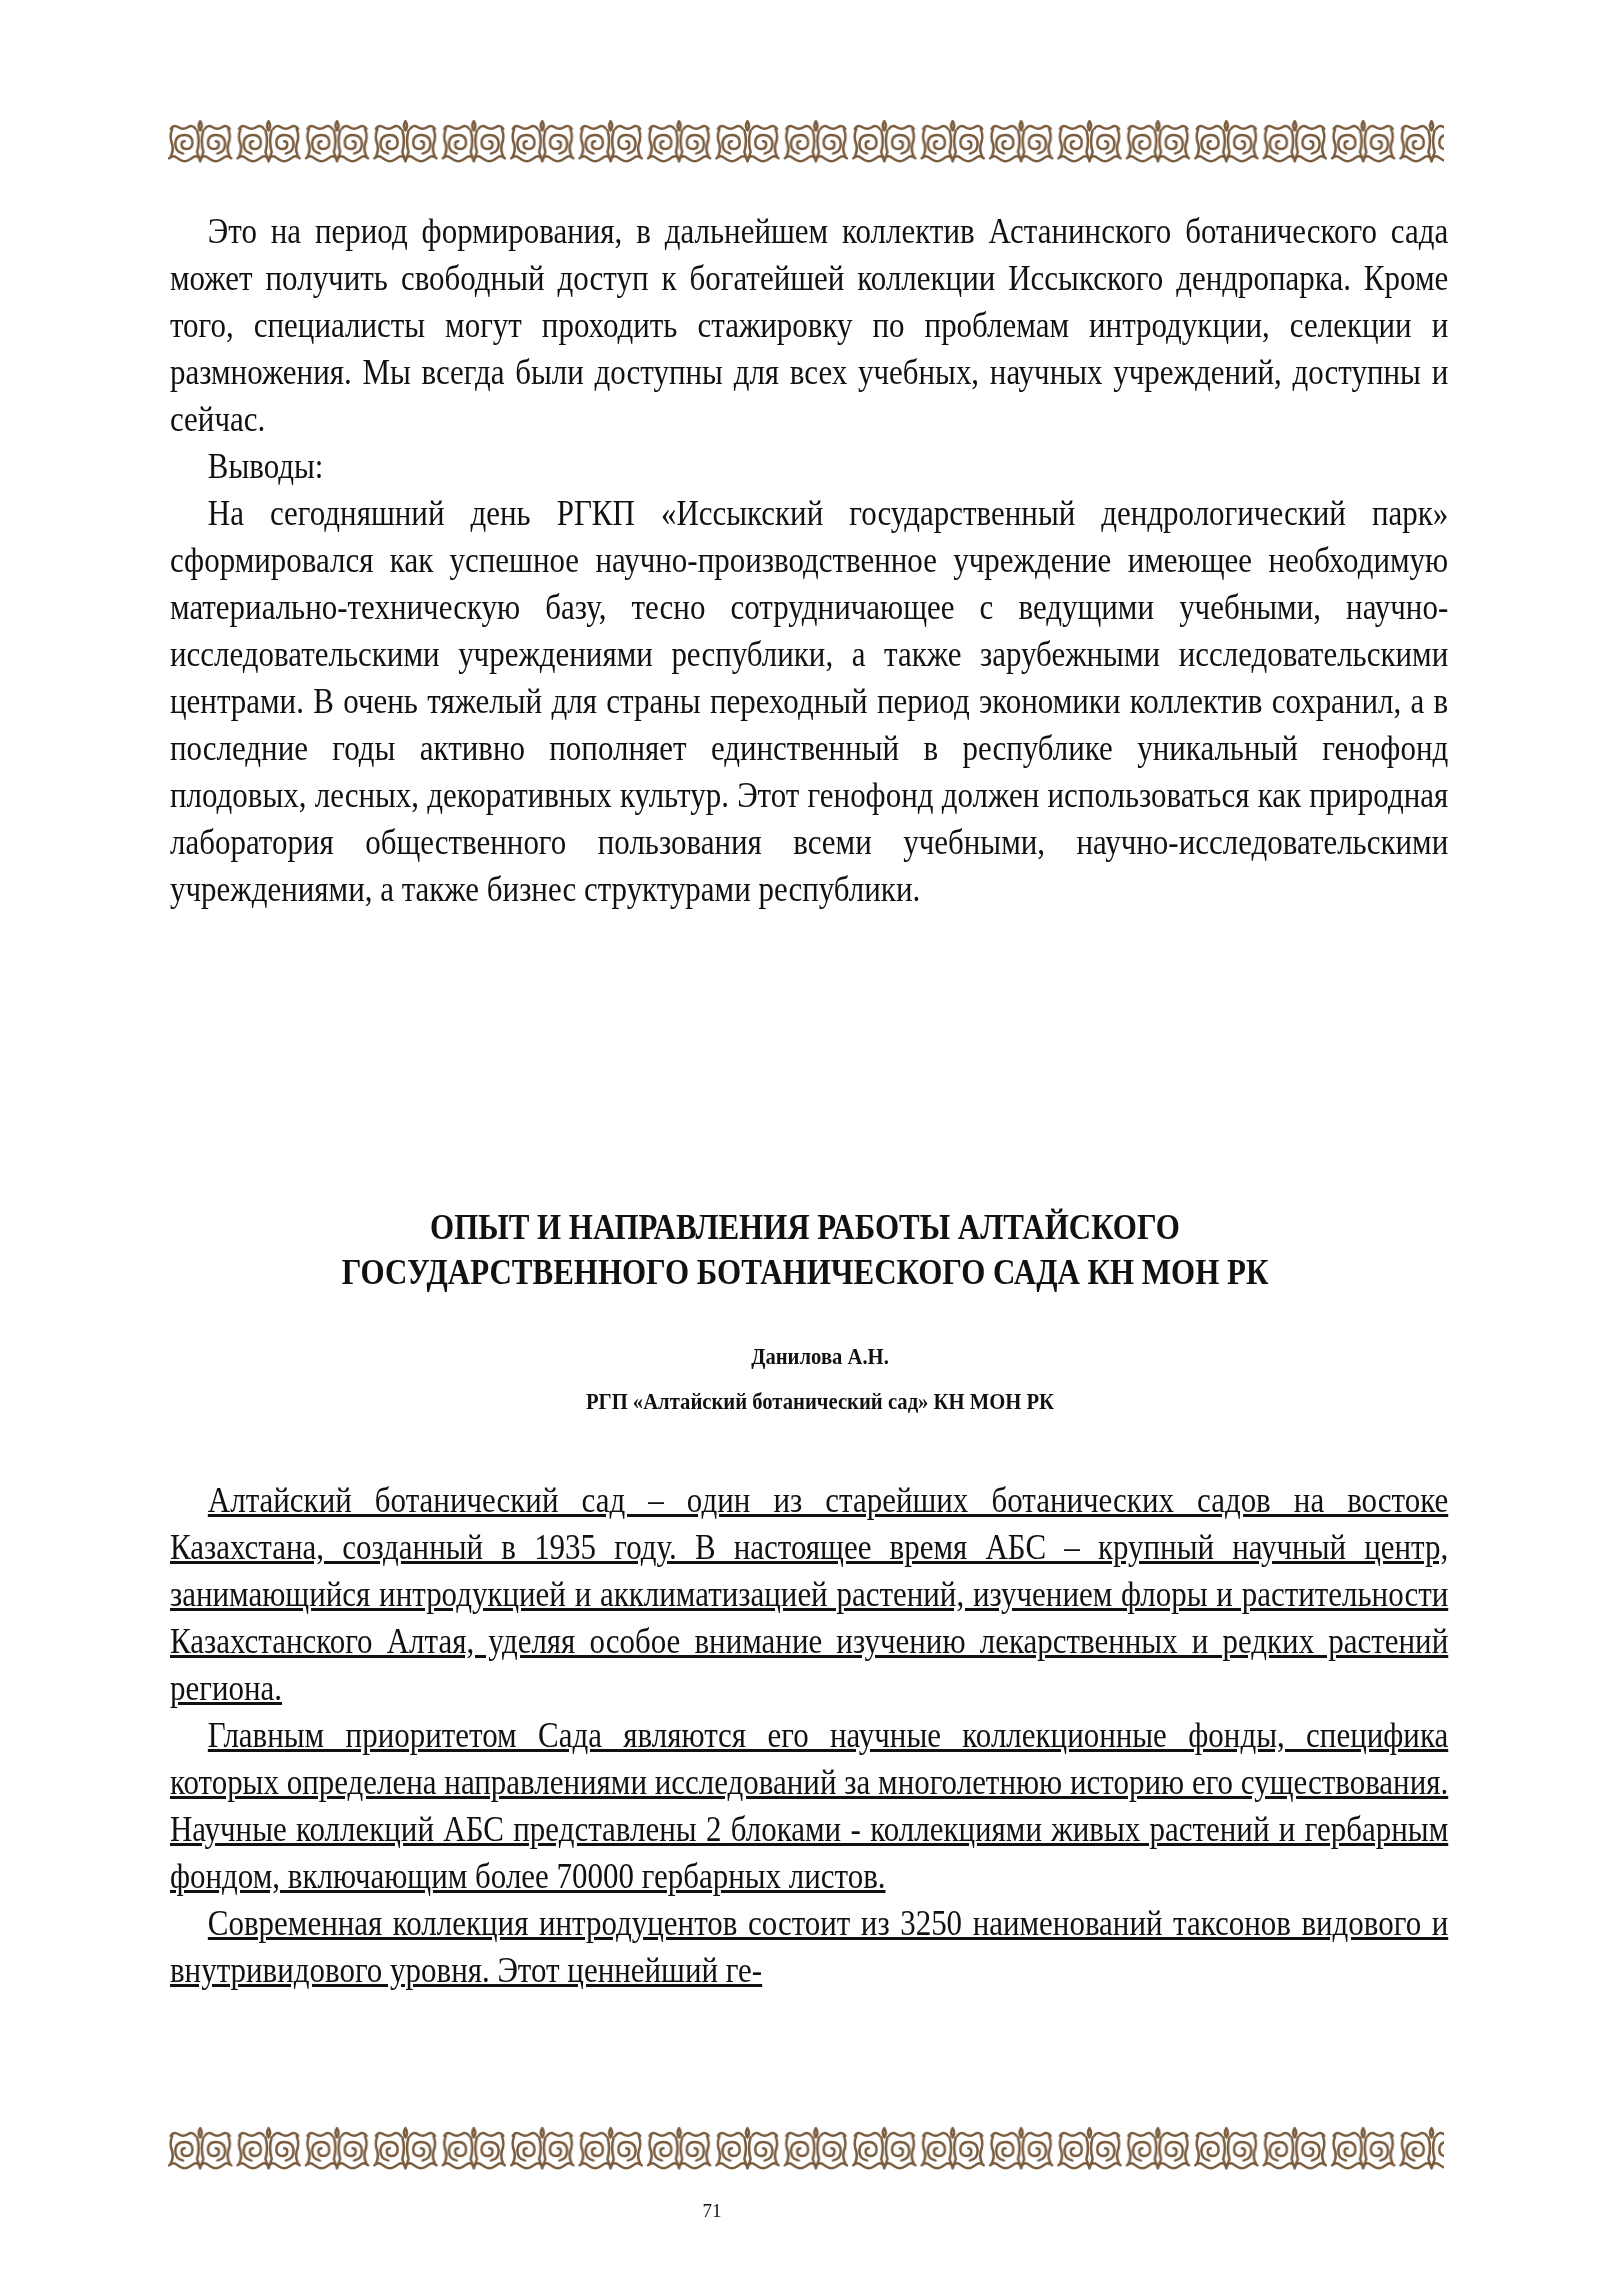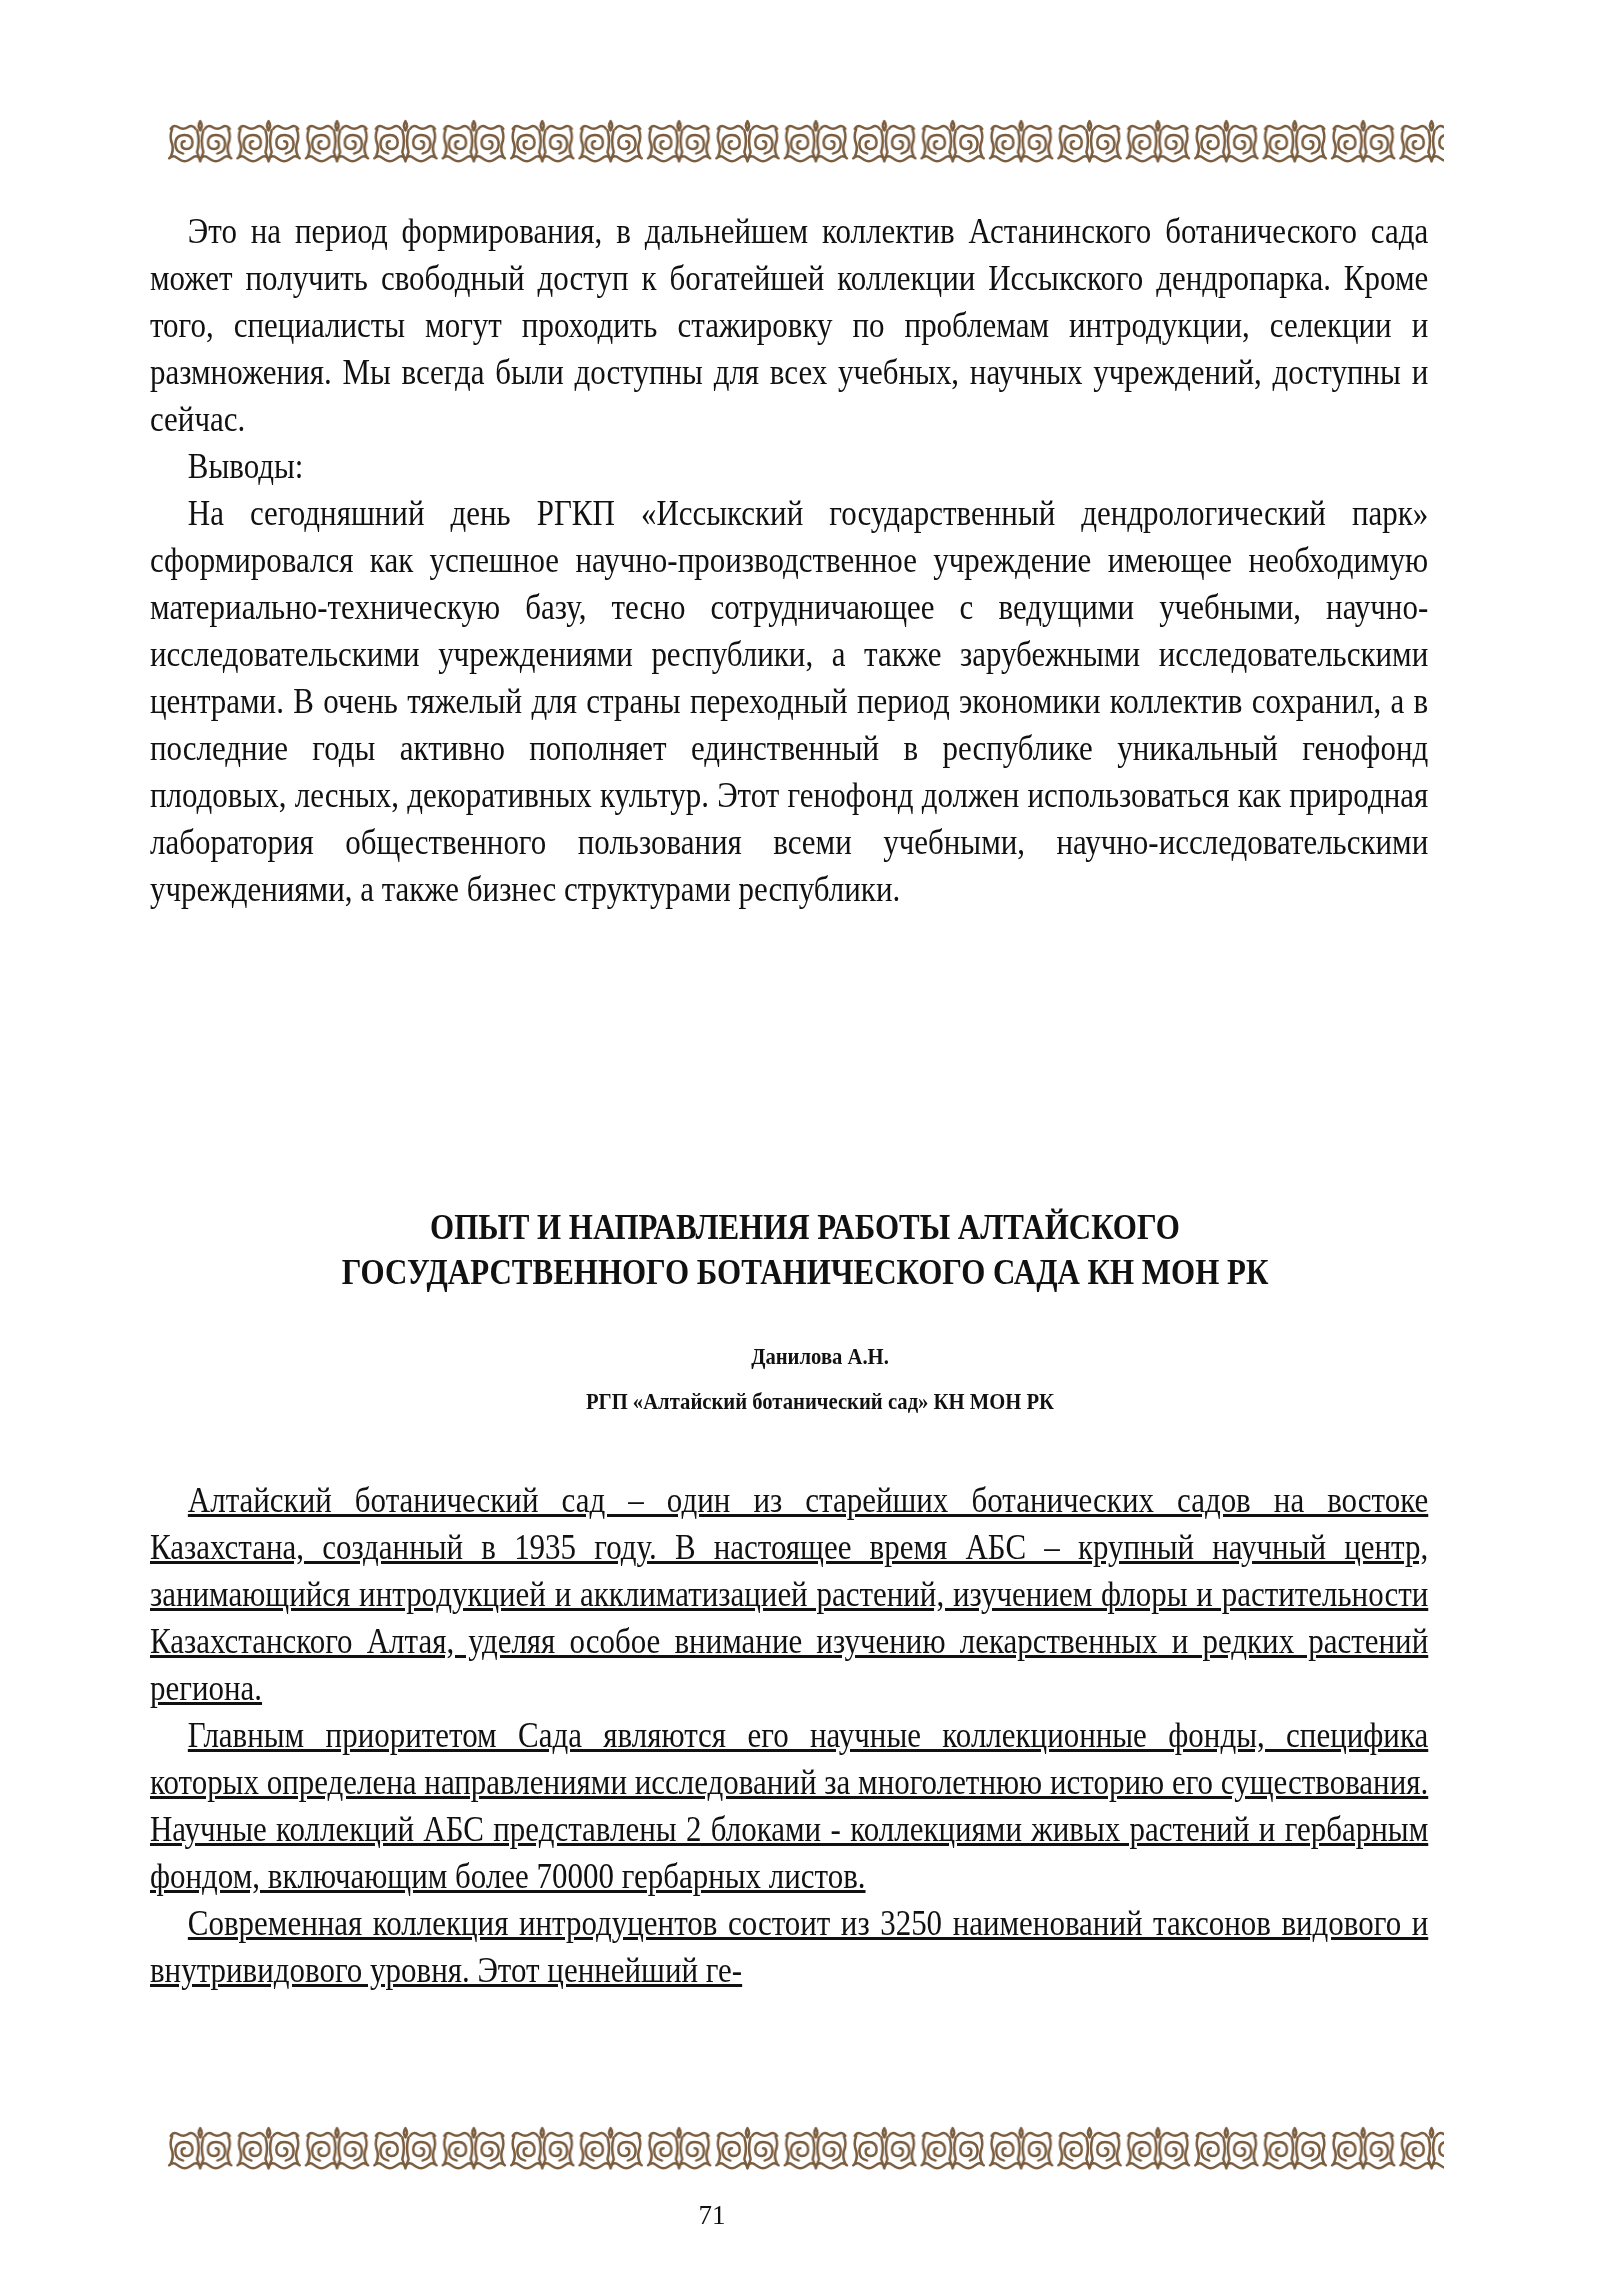--- a/index.html
+++ b/index.html
@@ -2,33 +2,33 @@
 <html style="font-size:12.4px"><head>
 <meta charset="utf-8">
 <style>
   html, body { margin: 0; padding: 0; background: #ffffff; }
   body { width: 1607px; height: 2295px; position: relative; overflow: hidden;
          font-family: "Liberation Serif", "DejaVu Serif", serif; color: #111; }
   .ornament { position: absolute; left: 166px; width: 1278px; height: 48px; }
   .ornament svg { width: 100%; height: 100%; display: block; }
   .ornament-top { top: 118px; }
   .ornament-bottom { top: 2125px; }
-  .text-block { position: absolute; left: 150px; width: 1278px; }
+  .text-block { position: absolute; left: 170px; width: 1278px; }
   .para { font-size: 36px; line-height: 47px; text-align: justify; margin: 0;
           transform: scaleX(0.86); transform-origin: left top; width: 116.3%; }
   .para.indent { text-indent: 44px; }
   .para.last { text-align-last: left; }
   .title { position: absolute; left: 166px; width: 1278px; text-align: center;
            font-weight: bold; font-size: 36px; line-height: 45px; top: 1189px; margin-top: 16px; }
   .title span { display: block; transform: scaleX(0.86); }
   .author { position: absolute; left: 181px; width: 1278px; text-align: center;
             font-weight: bold; font-size: 24px; line-height: 45px; top: 1334px; }
   .author span { display: block; transform: scaleX(0.86); }
   .page-number { position: absolute; left: 0; width: 1424px; top: 2200px;
-                 text-align: center; font-size: 27px; }
+                 text-align: center; font-size: 19px; }
 </style>
 </head>
 <body>
 
 <div class="ornament ornament-top">
   <svg viewBox="0 0 1644 62" preserveAspectRatio="none">
     <defs>
       <pattern id="orn" x="0" y="0" width="88" height="62" patternUnits="userSpaceOnUse">
         <g fill="none" stroke="#7a5c3e" stroke-width="3.2" stroke-linecap="round" stroke-linejoin="round">
           <path d="M4 52 Q8 48 12 50 L18 54 Q24 58 30 54 L36 50 Q40 48 44 52 Q48 48 52 50 L58 54 Q64 58 70 54 L76 50 Q80 48 84 52"></path>

